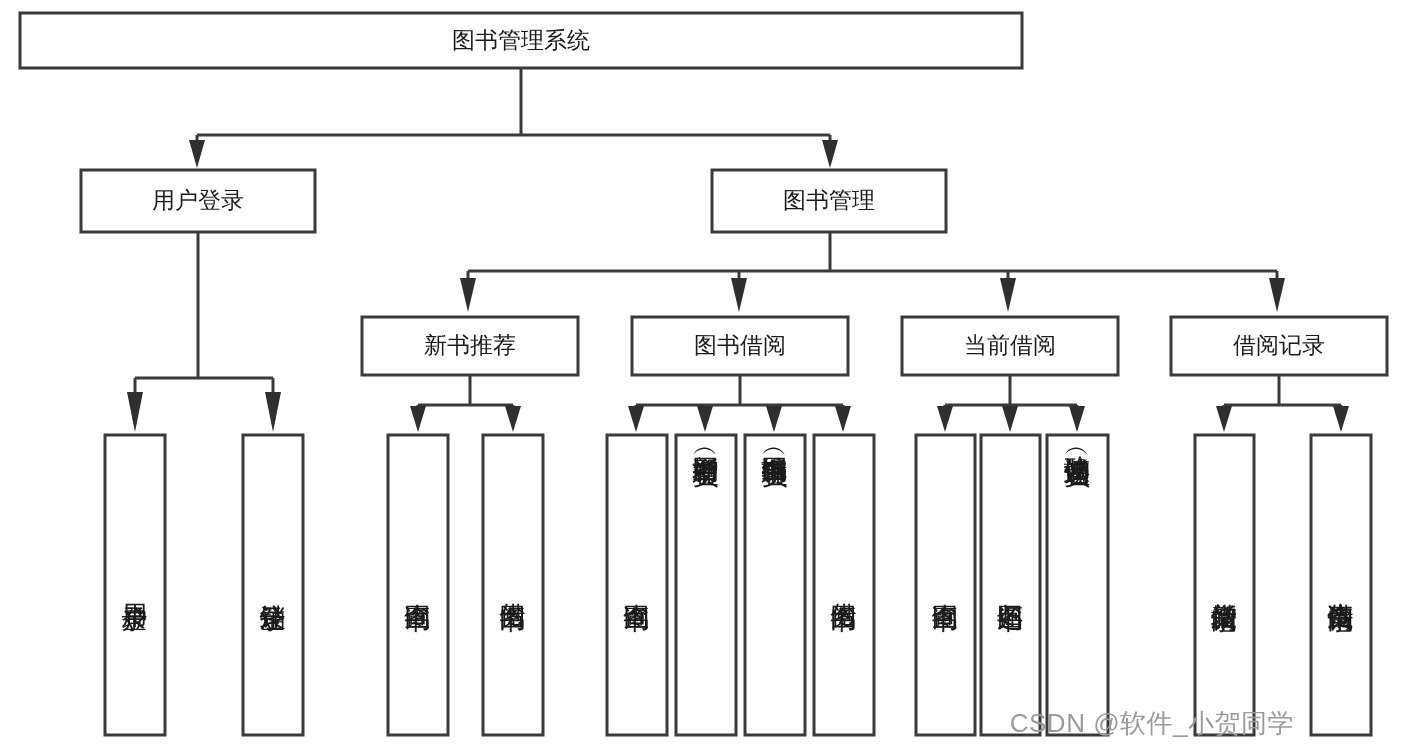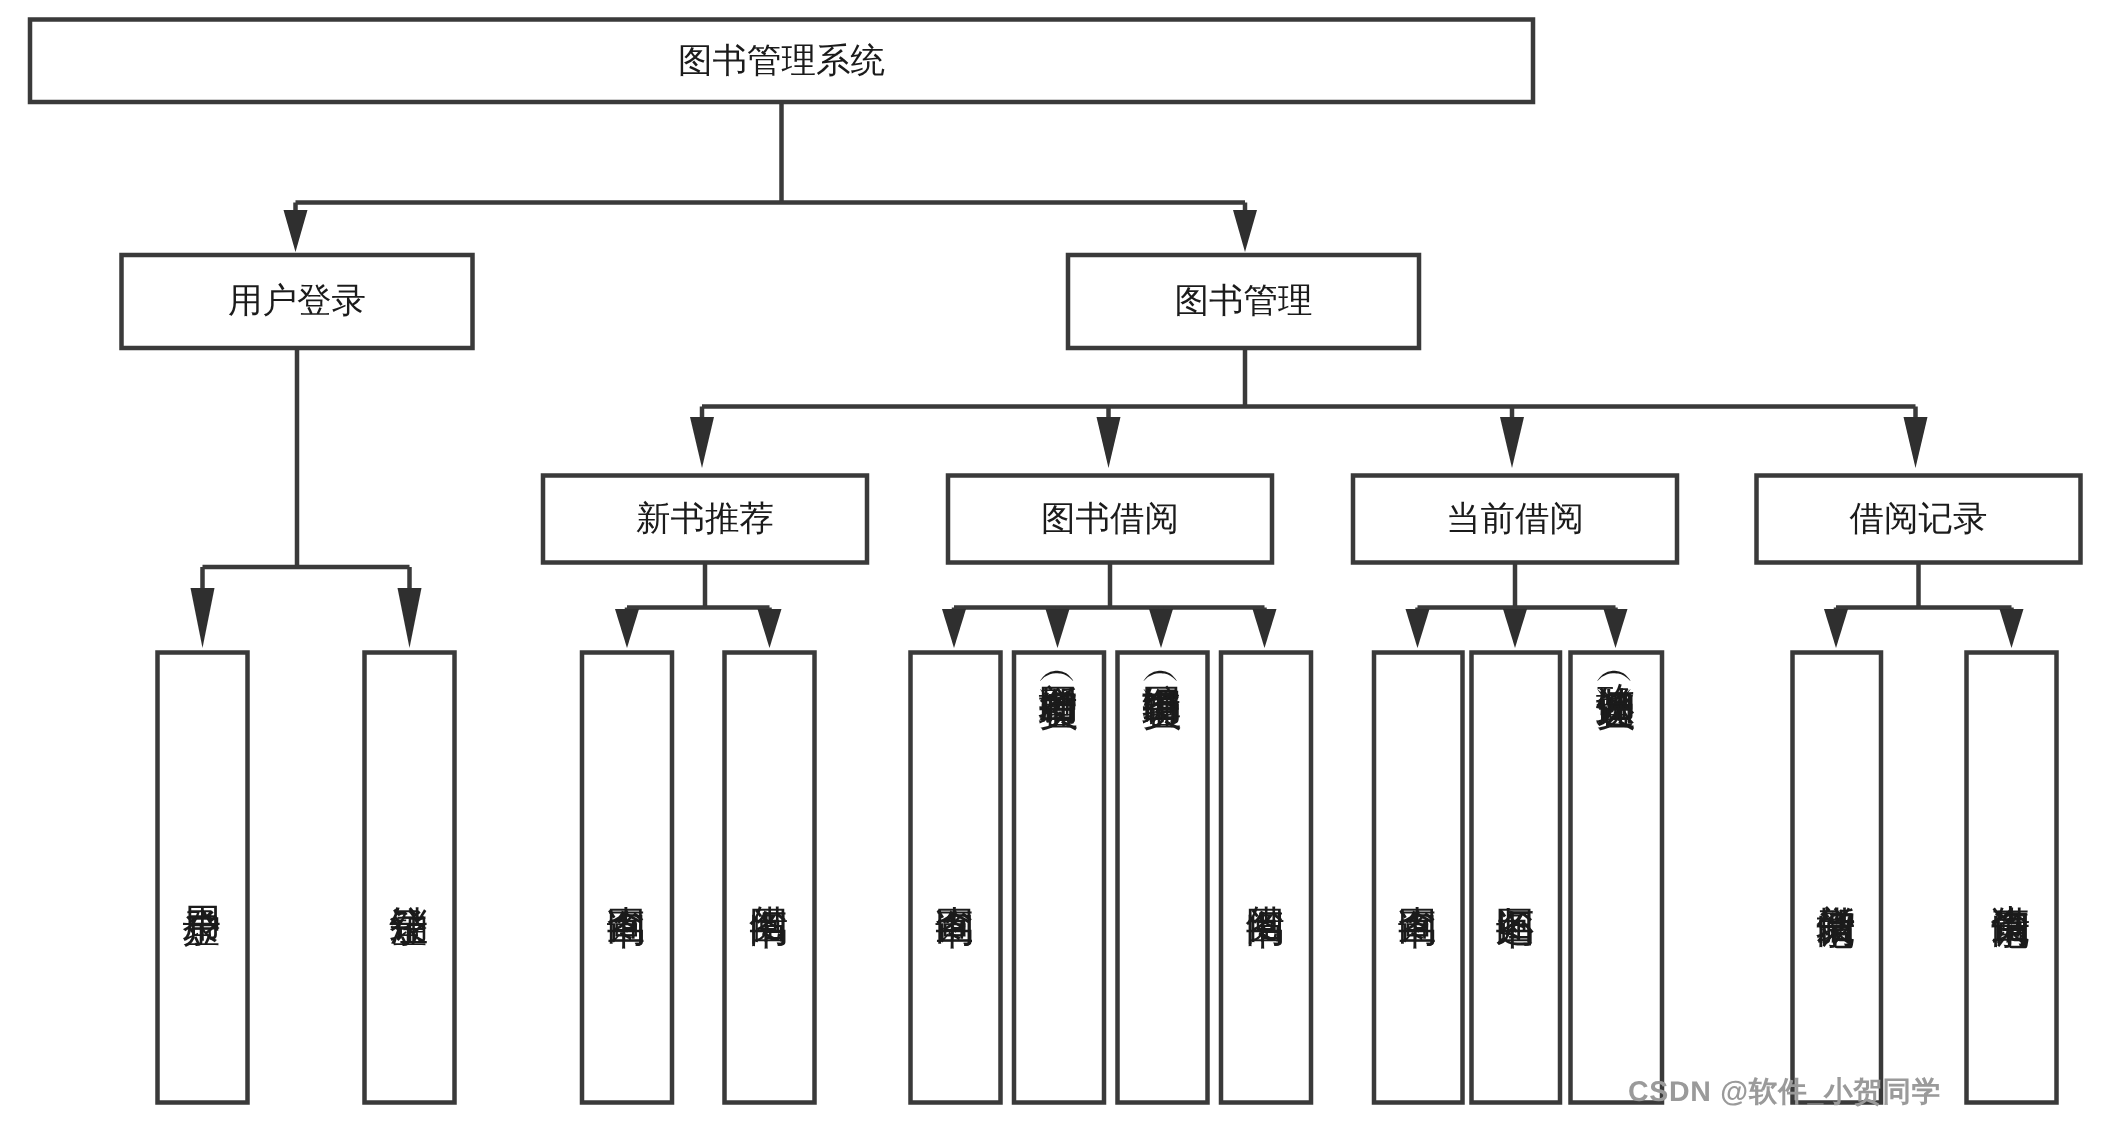--- a/index.html
+++ b/index.html
@@ -64,25 +64,24 @@
     color: #1b1b1b;
     letter-spacing: 1px;
     white-space: nowrap;
     text-align: center;
   }
   .watermark {
     position: absolute;
     right: 8px;
     bottom: 6px;
     font-family: "Liberation Sans", "DejaVu Sans", sans-serif;
-    font-size: 19px;
+    font-size: 26px;
     color: #9a9a9a;
     letter-spacing: 0.5px;
     white-space: nowrap;
-    font-weight: bold;
   }
 </style>
 </head>
 <body>
 
 <div id="diagram-root">
 
   <svg class="flow" viewBox="0 0 1405 747" xmlns="http://www.w3.org/2000/svg">
 
     <g>

